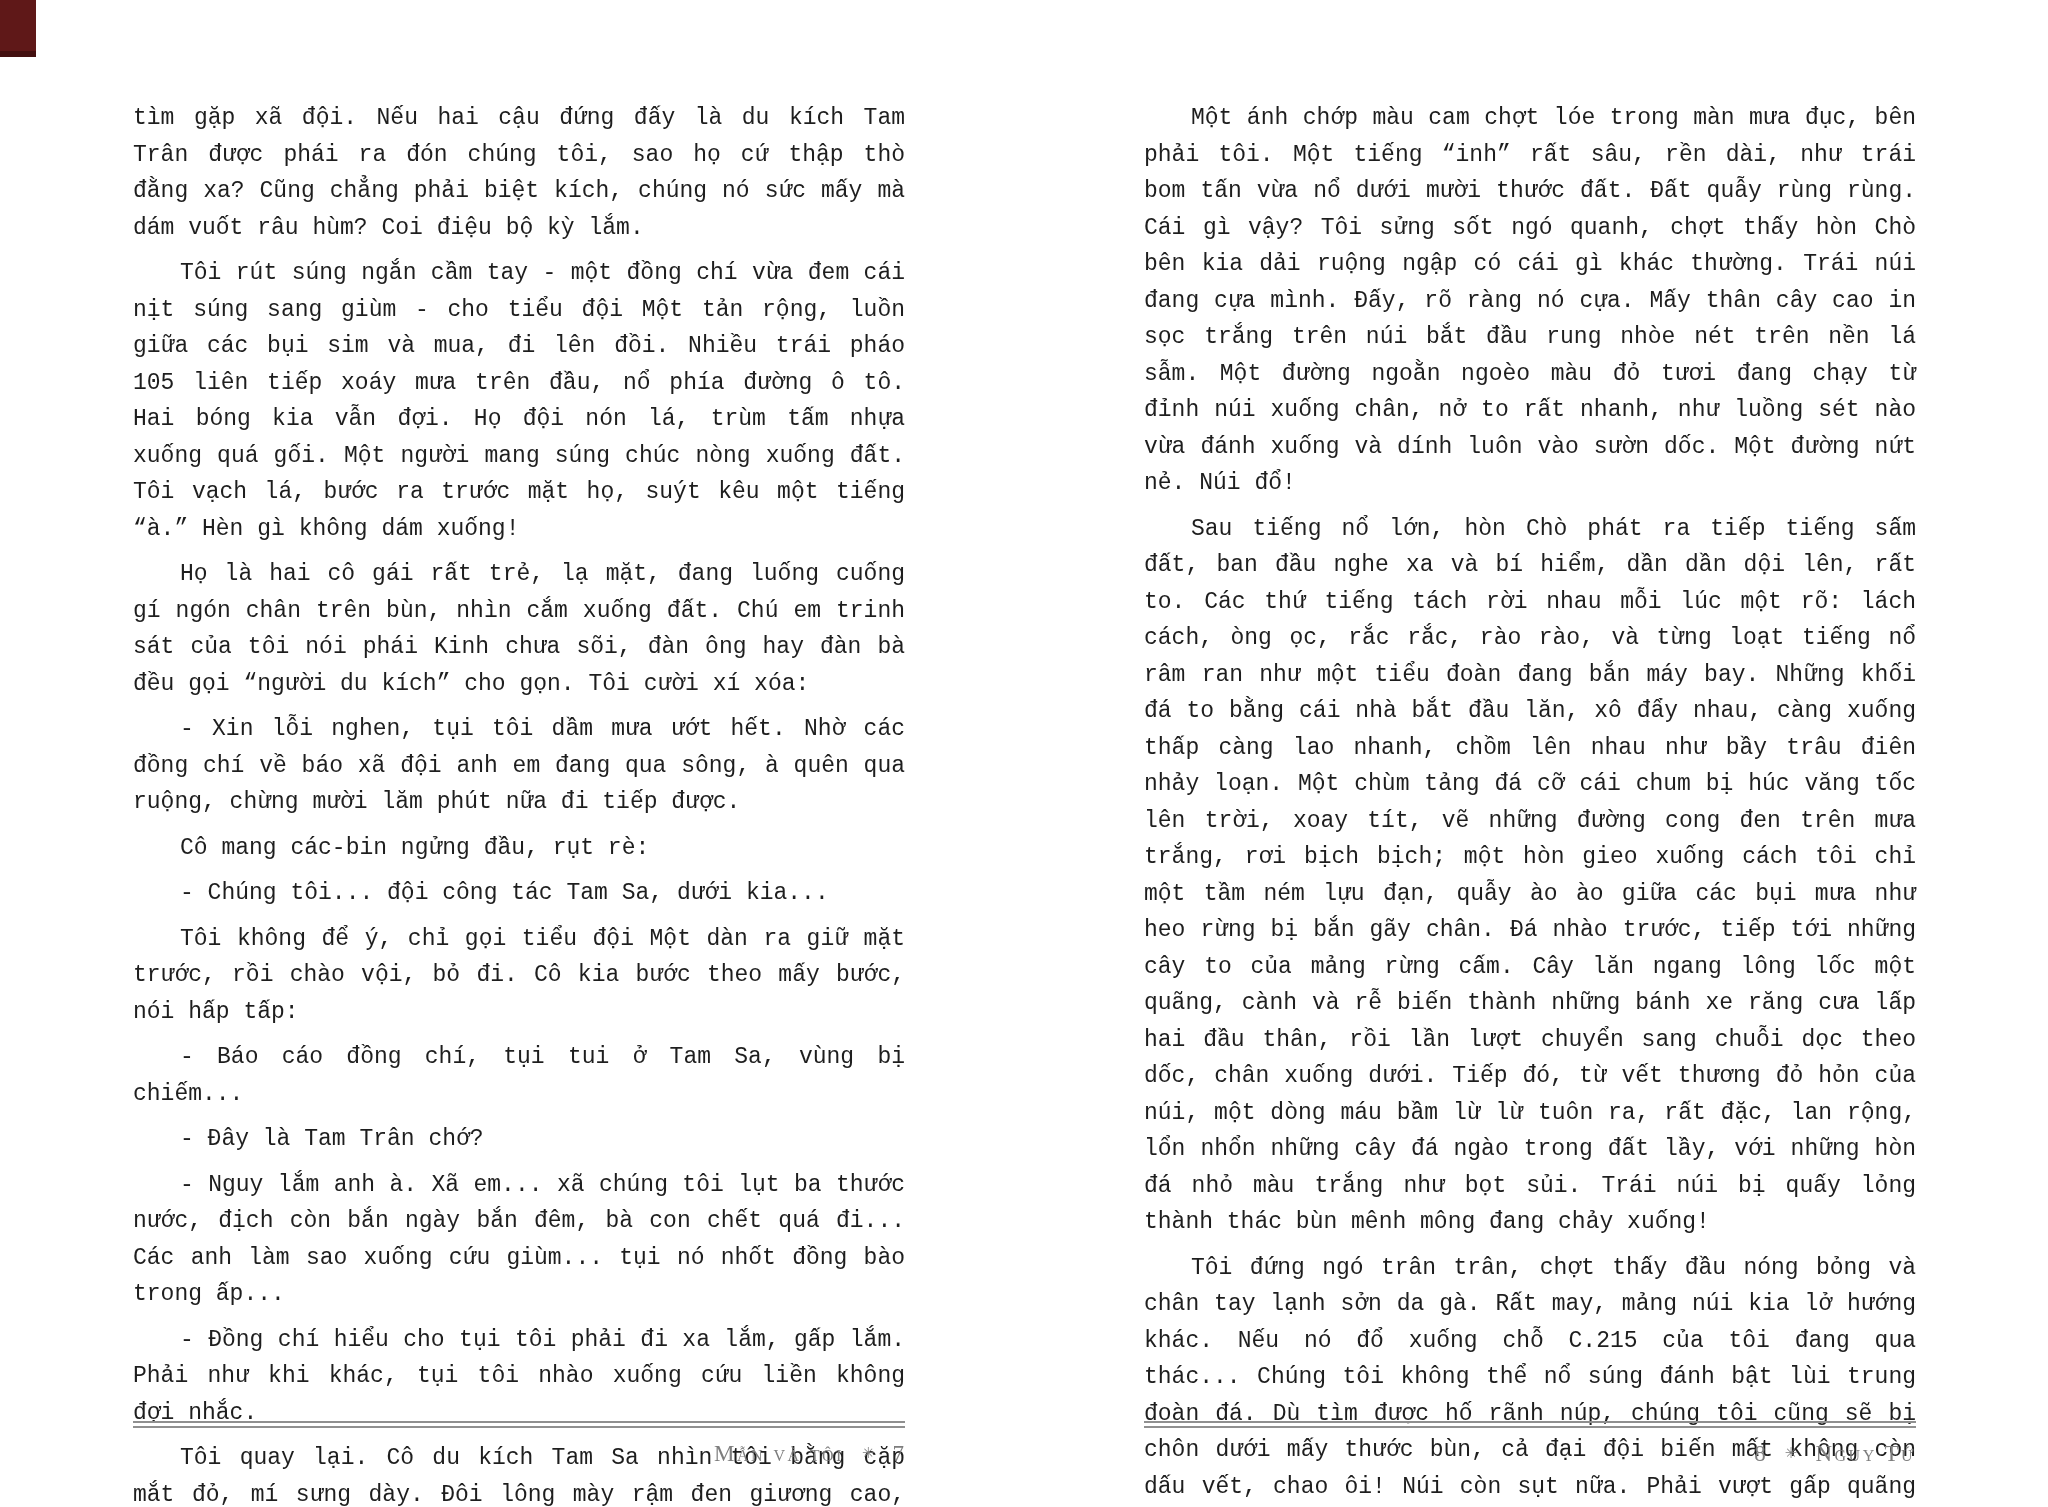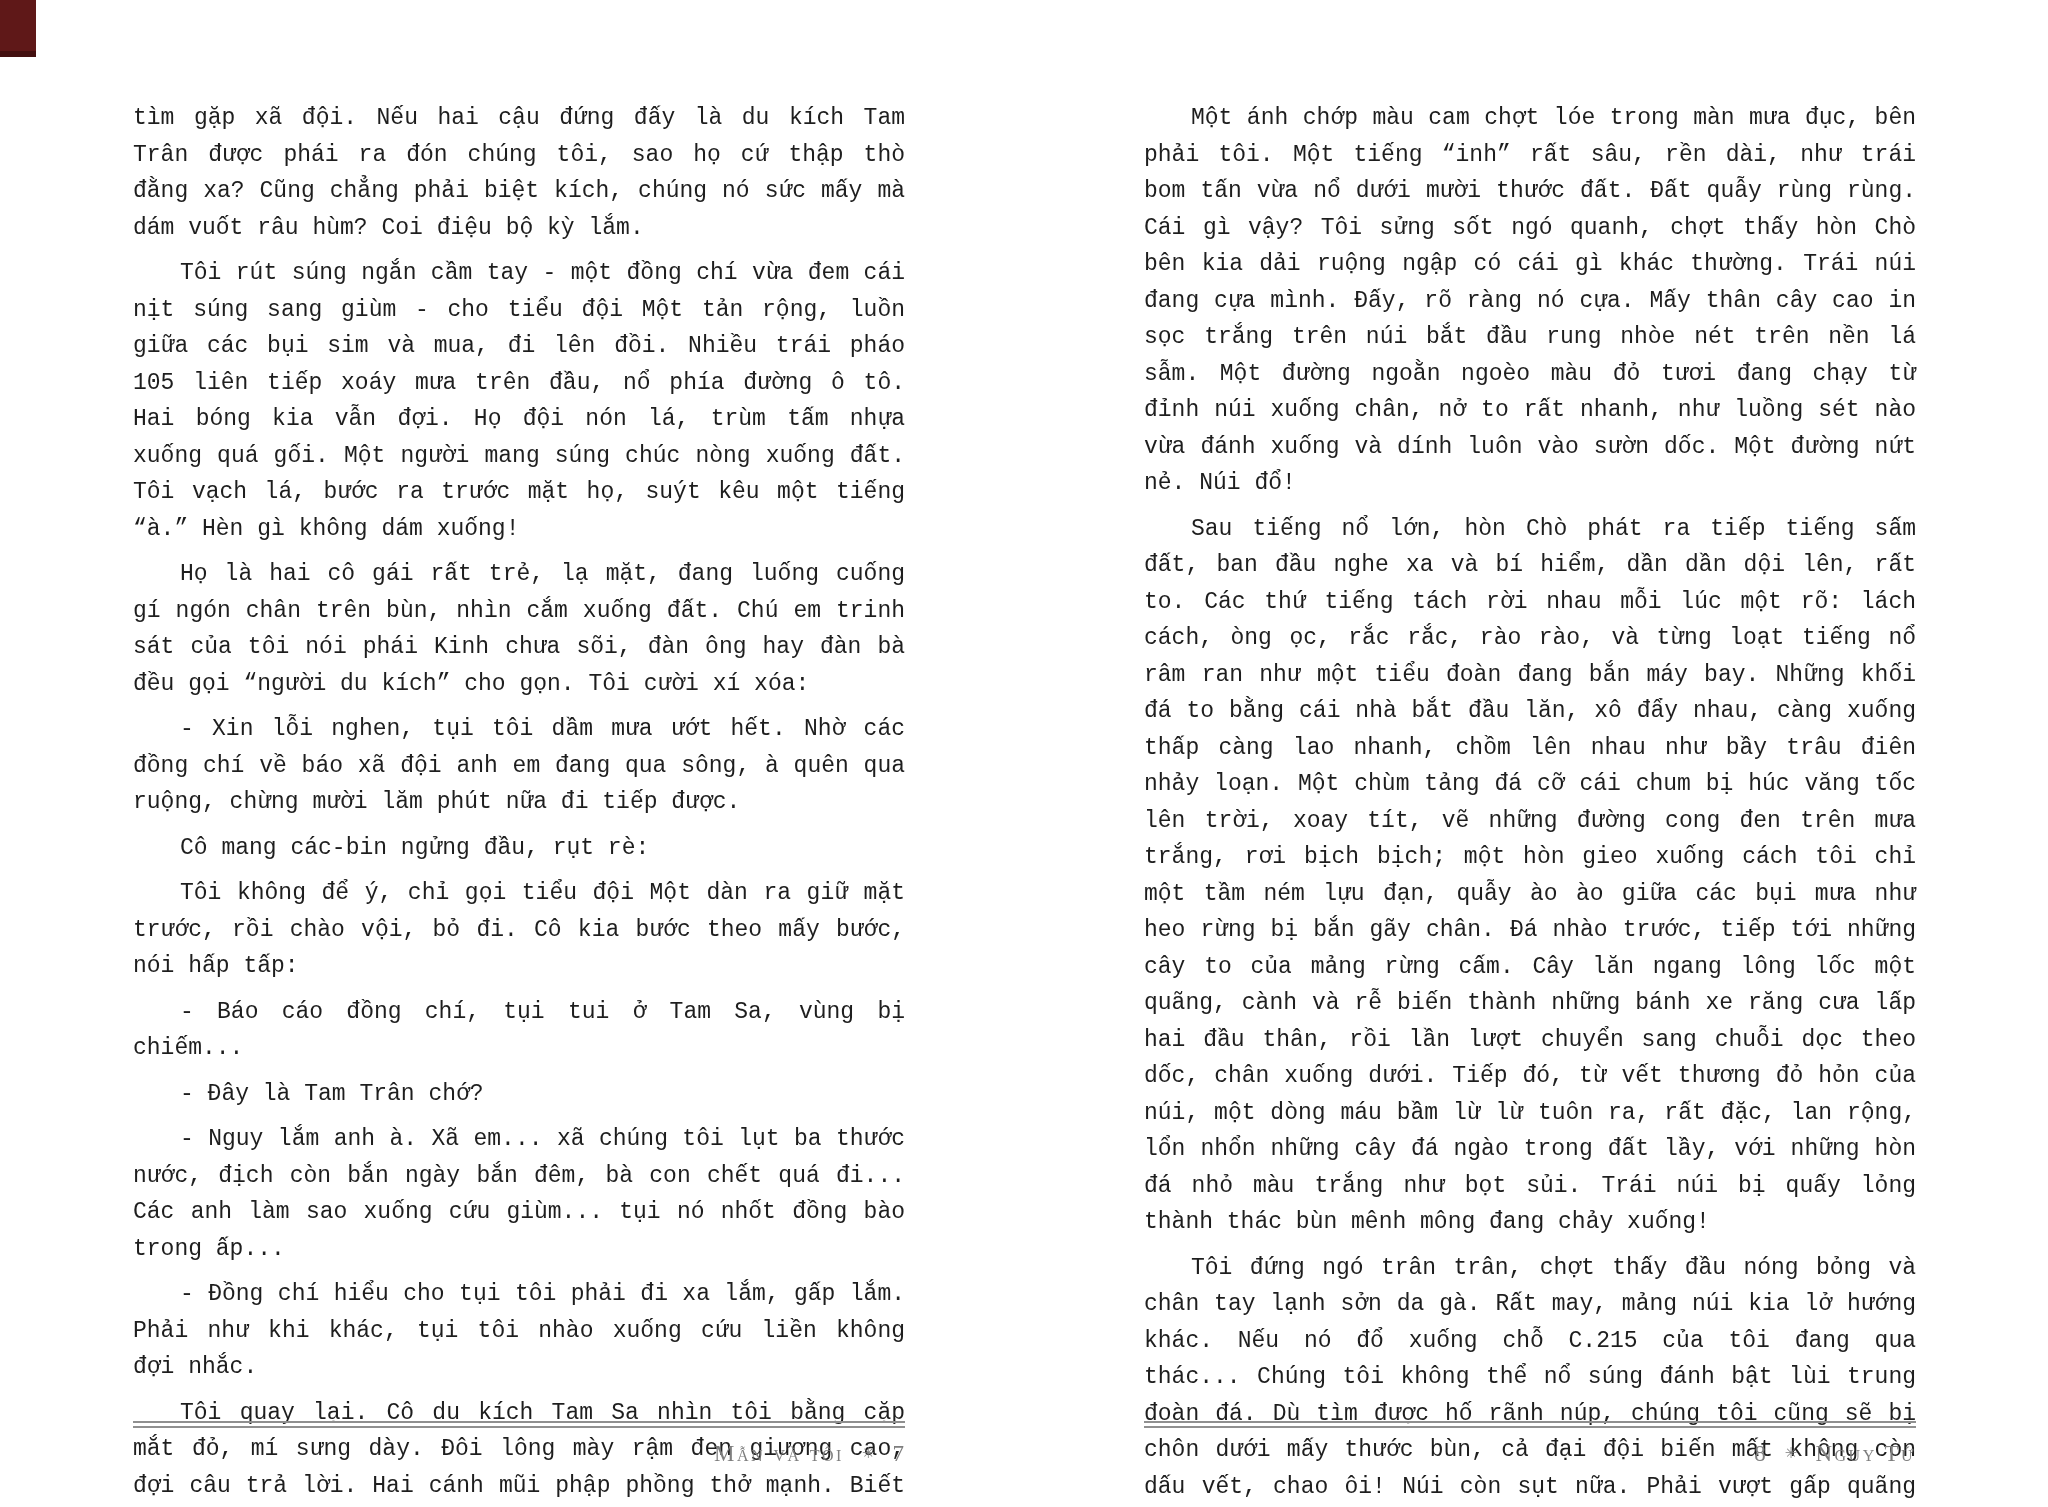--- a/index.html
+++ b/index.html
@@ -70,20 +70,21 @@
 
   <div class="bookmark"></div>
 
   <section class="page left">
     <div class="page-body">
         <p class="para no-indent">tìm gặp xã đội. Nếu hai cậu đứng đấy là du kích Tam Trân được phái ra đón chúng tôi, sao họ cứ thập thò đằng xa? Cũng chẳng phải biệt kích, chúng nó sức mấy mà dám vuốt râu hùm? Coi điệu bộ kỳ lắm.</p>
         <p class="para">Tôi rút súng ngắn cầm tay - một đồng chí vừa đem cái nịt súng sang giùm - cho tiểu đội Một tản rộng, luồn giữa các bụi sim và mua, đi lên đồi. Nhiều trái pháo 105 liên tiếp xoáy mưa trên đầu, nổ phía đường ô tô. Hai bóng kia vẫn đợi. Họ đội nón lá, trùm tấm nhựa xuống quá gối. Một người mang súng chúc nòng xuống đất. Tôi vạch lá, bước ra trước mặt họ, suýt kêu một tiếng “à.” Hèn gì không dám xuống!</p>
         <p class="para">Họ là hai cô gái rất trẻ, lạ mặt, đang luống cuống gí ngón chân trên bùn, nhìn cắm xuống đất. Chú em trinh sát của tôi nói phái Kinh chưa sõi, đàn ông hay đàn bà đều gọi “người du kích” cho gọn. Tôi cười xí xóa:</p>
         <p class="para">- Xin lỗi nghen, tụi tôi dầm mưa ướt hết. Nhờ các đồng chí về báo xã đội anh em đang qua sông, à quên qua ruộng, chừng mười lăm phút nữa đi tiếp được.</p>
         <p class="para">Cô mang các-bin ngửng đầu, rụt rè:</p>
+        <p class="para">- Chúng tôi... đội công tác Tam Sa, dưới kia...</p>
         <p class="para">Tôi không để ý, chỉ gọi tiểu đội Một dàn ra giữ mặt trước, rồi chào vội, bỏ đi. Cô kia bước theo mấy bước, nói hấp tấp:</p>
         <p class="para">- Báo cáo đồng chí, tụi tui ở Tam Sa, vùng bị chiếm...</p>
         <p class="para">- Đây là Tam Trân chớ?</p>
         <p class="para">- Nguy lắm anh à. Xã em... xã chúng tôi lụt ba thước nước, địch còn bắn ngày bắn đêm, bà con chết quá đi... Các anh làm sao xuống cứu giùm... tụi nó nhốt đồng bào trong ấp...</p>
         <p class="para">- Đồng chí hiểu cho tụi tôi phải đi xa lắm, gấp lắm. Phải như khi khác, tụi tôi nhào xuống cứu liền không đợi nhắc.</p>
         <p class="para">Tôi quay lại. Cô du kích Tam Sa nhìn tôi bằng cặp mắt đỏ, mí sưng dày. Đôi lông mày rậm đen giương cao, đợi câu trả lời. Hai cánh mũi phập phồng thở mạnh. Biết nói sao để cô hiểu bây giờ? Tôi gạt nước mưa trên mặt, lặp lại những câu đã nói nhiều lần khi qua các vùng bị ngập:</p>
         <p class="para">- Dạ, tôi cũng biết bộ đội phải lo đánh giặc, nhưng mà...</p>
       </div>
     <footer class="page-footer">
       <div class="footer-rule"></div>

